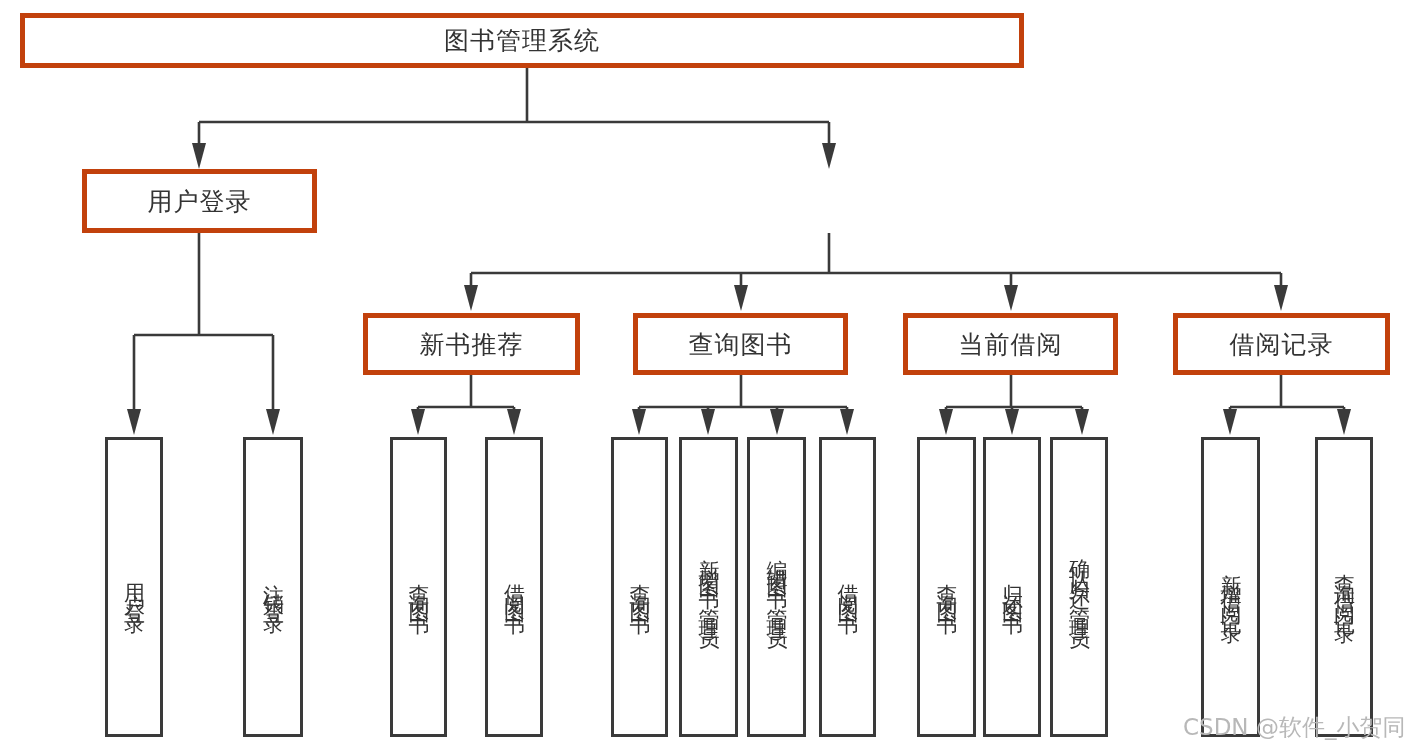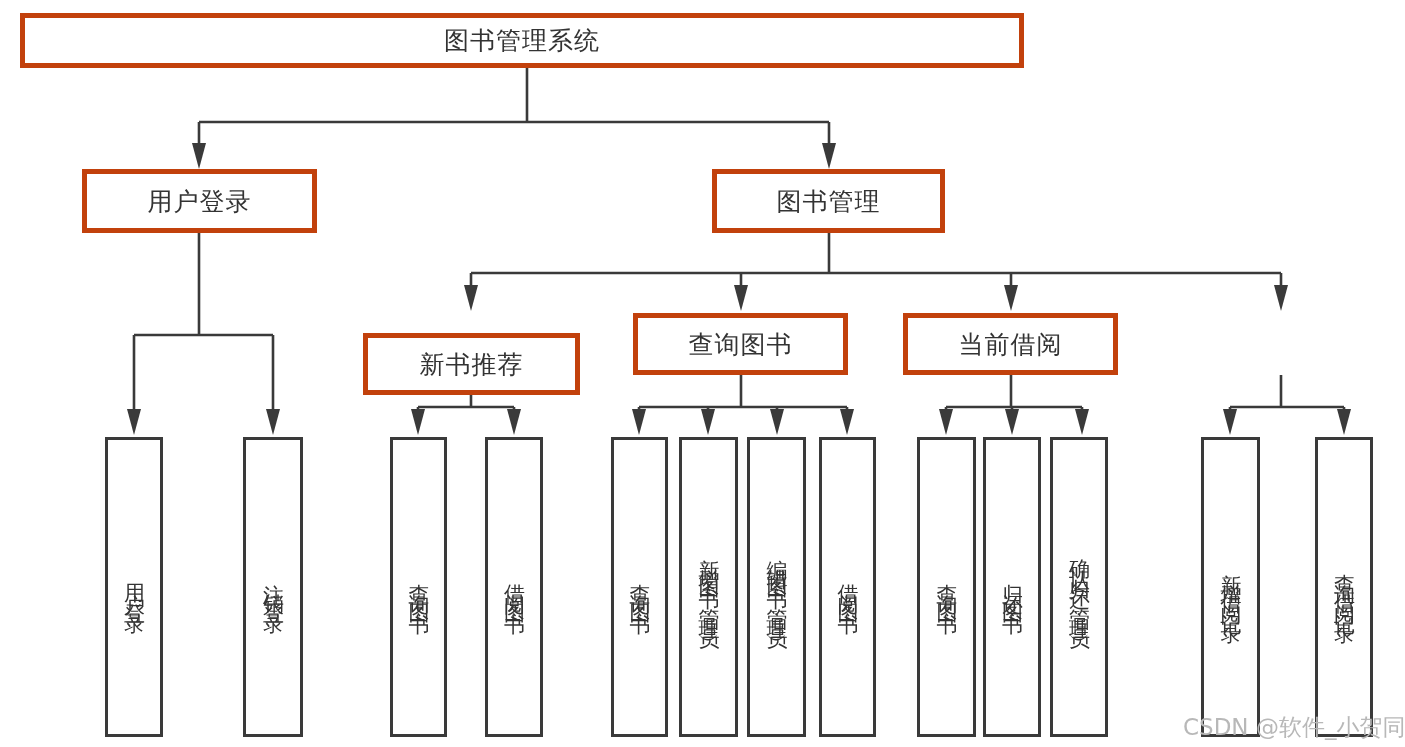--- a/index.html
+++ b/index.html
@@ -16,21 +16,21 @@
     box-sizing:border-box;
     background:#ffffff;
     border:5px solid #c2410c;
     display:flex;align-items:center;justify-content:center;
     font-size:25px;letter-spacing:1px;color:#333333;
     white-space:nowrap;
   }
   .root       {left:20px;  top:13px;  width:1004px;height:55px;}
   .n-user-login{left:82px; top:169px; width:235px; height:64px;}
   .n-book-mgmt{left:712px; top:169px; width:233px; height:64px;}
-  .n-new-book {left:363px; top:313px; width:217px; height:62px;margin-top:20px;}
+  .n-new-book {left:363px; top:313px; width:217px; height:62px;}
   .n-book-borrow{left:633px;top:313px;width:215px; height:62px;}
   .n-current  {left:903px; top:313px; width:215px; height:62px;text-align:center;}
   .n-records  {left:1173px;top:313px; width:217px; height:62px;}
 
   .leaf{
     position:absolute;top:437px;height:300px;
     box-sizing:border-box;
     background:#ffffff;
     border:3px solid #3a3a3a;
     display:flex;align-items:center;justify-content:center;
@@ -101,25 +101,25 @@
       <polygon points="1005,409 1019,409 1012,435"></polygon>
       <polygon points="1075,409 1089,409 1082,435"></polygon>
       <polygon points="1223,409 1237,409 1230,435"></polygon>
       <polygon points="1337,409 1351,409 1344,435"></polygon>
     </g>
   </svg>
 
   <div class="node root">图书管理系统</div>
 
   <div class="node n-user-login">用户登录</div>
-  <div class="node n-book-mgmt">图书管理</div>
 
   <div class="node n-new-book">新书推荐</div>
   <div class="node n-book-borrow">查询图书</div>
   <div class="node n-current">当前借阅</div>
+  <div class="node n-records">借阅记录</div>
 
   <div class="leaf lf-login">
     <span class="vtext">用户登录</span>
   </div>
   <div class="leaf lf-logout">
     <span class="vtext">注销登录</span>
   </div>
 
   <div class="leaf lf-nb-q">
     <span class="vtext">查询图书</span>

